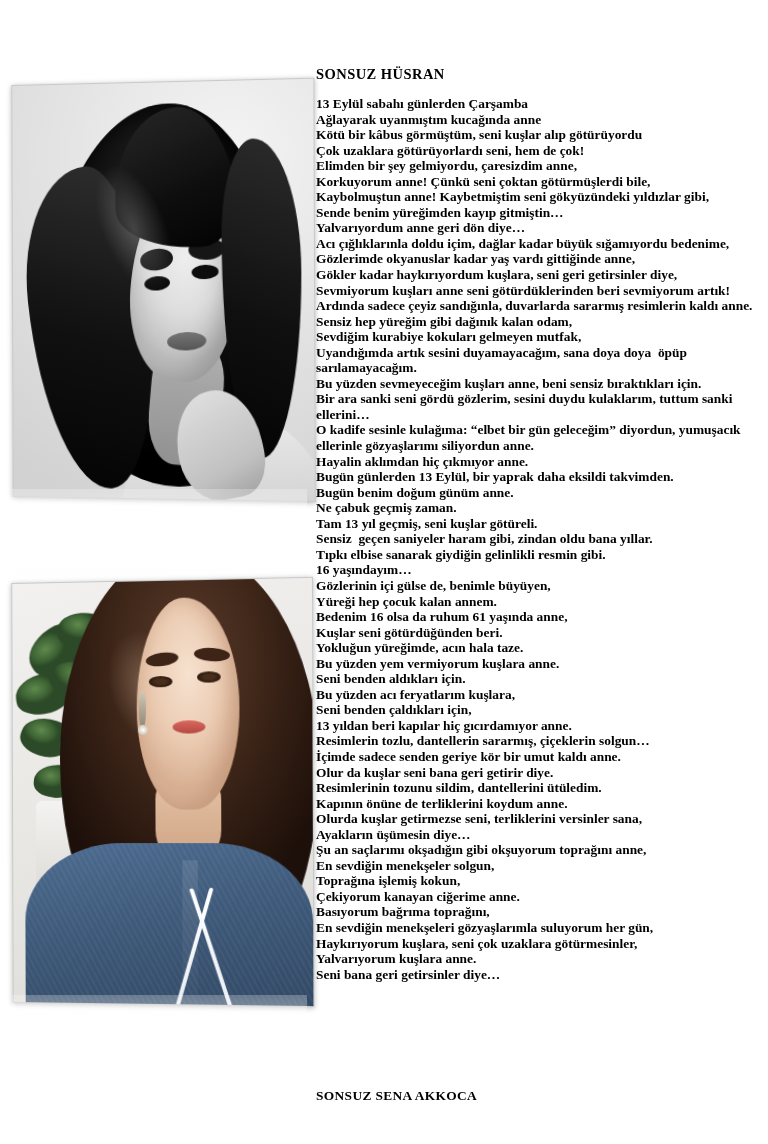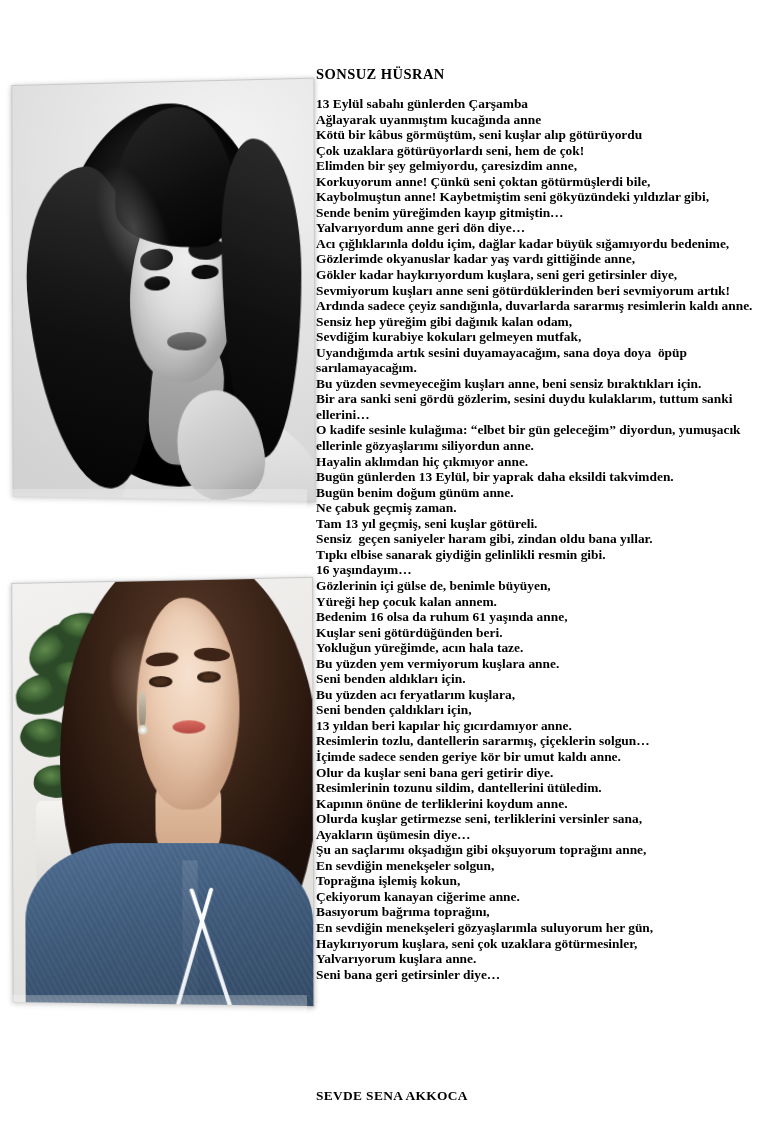--- a/index.html
+++ b/index.html
@@ -406,16 +406,16 @@
       </div>
     </div>
 
   </div>
 
   <div class="text-col">
     <div class="poem-title">SONSUZ HÜSRAN</div>
 
     <div class="poem-body"><span class="vline">13 Eylül sabahı günlerden Çarşamba</span><span class="vline">Ağlayarak uyanmıştım kucağında anne</span><span class="vline">Kötü bir kâbus görmüştüm, seni kuşlar alıp götürüyordu</span><span class="vline">Çok uzaklara götürüyorlardı seni, hem de çok!</span><span class="vline">Elimden bir şey gelmiyordu, çaresizdim anne,</span><span class="vline">Korkuyorum anne! Çünkü seni çoktan götürmüşlerdi bile,</span><span class="vline">Kaybolmuştun anne! Kaybetmiştim seni gökyüzündeki yıldızlar gibi,</span><span class="vline">Sende benim yüreğimden kayıp gitmiştin…</span><span class="vline">Yalvarıyordum anne geri dön diye…</span><span class="vline">Acı çığlıklarınla doldu içim, dağlar kadar büyük sığamıyordu bedenime,</span><span class="vline">Gözlerimde okyanuslar kadar yaş vardı gittiğinde anne,</span><span class="vline">Gökler kadar haykırıyordum kuşlara, seni geri getirsinler diye,</span><span class="vline">Sevmiyorum kuşları anne seni götürdüklerinden beri sevmiyorum artık!</span><span class="vline">Ardında sadece çeyiz sandığınla, duvarlarda sararmış resimlerin kaldı anne.</span><span class="vline">Sensiz hep yüreğim gibi dağınık kalan odam,</span><span class="vline">Sevdiğim kurabiye kokuları gelmeyen mutfak,</span><span class="vline">Uyandığımda artık sesini duyamayacağım, sana doya doya  öpüp sarılamayacağım.</span><span class="vline">Bu yüzden sevmeyeceğim kuşları anne, beni sensiz bıraktıkları için.</span><span class="vline">Bir ara sanki seni gördü gözlerim, sesini duydu kulaklarım, tuttum sanki ellerini…</span><span class="vline">O kadife sesinle kulağıma: “elbet bir gün geleceğim” diyordun, yumuşacık ellerinle gözyaşlarımı siliyordun anne.</span><span class="vline">Hayalin aklımdan hiç çıkmıyor anne.</span><span class="vline">Bugün günlerden 13 Eylül, bir yaprak daha eksildi takvimden.</span><span class="vline">Bugün benim doğum günüm anne.</span><span class="vline">Ne çabuk geçmiş zaman.</span><span class="vline">Tam 13 yıl geçmiş, seni kuşlar götüreli.</span><span class="vline">Sensiz  geçen saniyeler haram gibi, zindan oldu bana yıllar.</span><span class="vline">Tıpkı elbise sanarak giydiğin gelinlikli resmin gibi.</span><span class="vline">16 yaşındayım…</span><span class="vline">Gözlerinin içi gülse de, benimle büyüyen,</span><span class="vline">Yüreği hep çocuk kalan annem.</span><span class="vline">Bedenim 16 olsa da ruhum 61 yaşında anne,</span><span class="vline">Kuşlar seni götürdüğünden beri.</span><span class="vline">Yokluğun yüreğimde, acın hala taze.</span><span class="vline">Bu yüzden yem vermiyorum kuşlara anne.</span><span class="vline">Seni benden aldıkları için.</span><span class="vline">Bu yüzden acı feryatlarım kuşlara,</span><span class="vline">Seni benden çaldıkları için,</span><span class="vline">13 yıldan beri kapılar hiç gıcırdamıyor anne.</span><span class="vline">Resimlerin tozlu, dantellerin sararmış, çiçeklerin solgun…</span><span class="vline">İçimde sadece senden geriye kör bir umut kaldı anne.</span><span class="vline">Olur da kuşlar seni bana geri getirir diye.</span><span class="vline">Resimlerinin tozunu sildim, dantellerini ütüledim.</span><span class="vline">Kapının önüne de terliklerini koydum anne.</span><span class="vline">Olurda kuşlar getirmezse seni, terliklerini versinler sana,</span><span class="vline">Ayakların üşümesin diye…</span><span class="vline">Şu an saçlarımı okşadığın gibi okşuyorum toprağını anne,</span><span class="vline">En sevdiğin menekşeler solgun,</span><span class="vline">Toprağına işlemiş kokun,</span><span class="vline">Çekiyorum kanayan ciğerime anne.</span><span class="vline">Basıyorum bağrıma toprağını,</span><span class="vline">En sevdiğin menekşeleri gözyaşlarımla suluyorum her gün,</span><span class="vline">Haykırıyorum kuşlara, seni çok uzaklara götürmesinler,</span><span class="vline">Yalvarıyorum kuşlara anne.</span><span class="vline">Seni bana geri getirsinler diye…</span></div>
 
-    <div class="poem-signature">SEVDE SENA AKKOCA</div>
+    <div class="poem-signature">SONSUZ SENA AKKOCA</div>
   </div>
 
 </div>
 
 </body></html>

